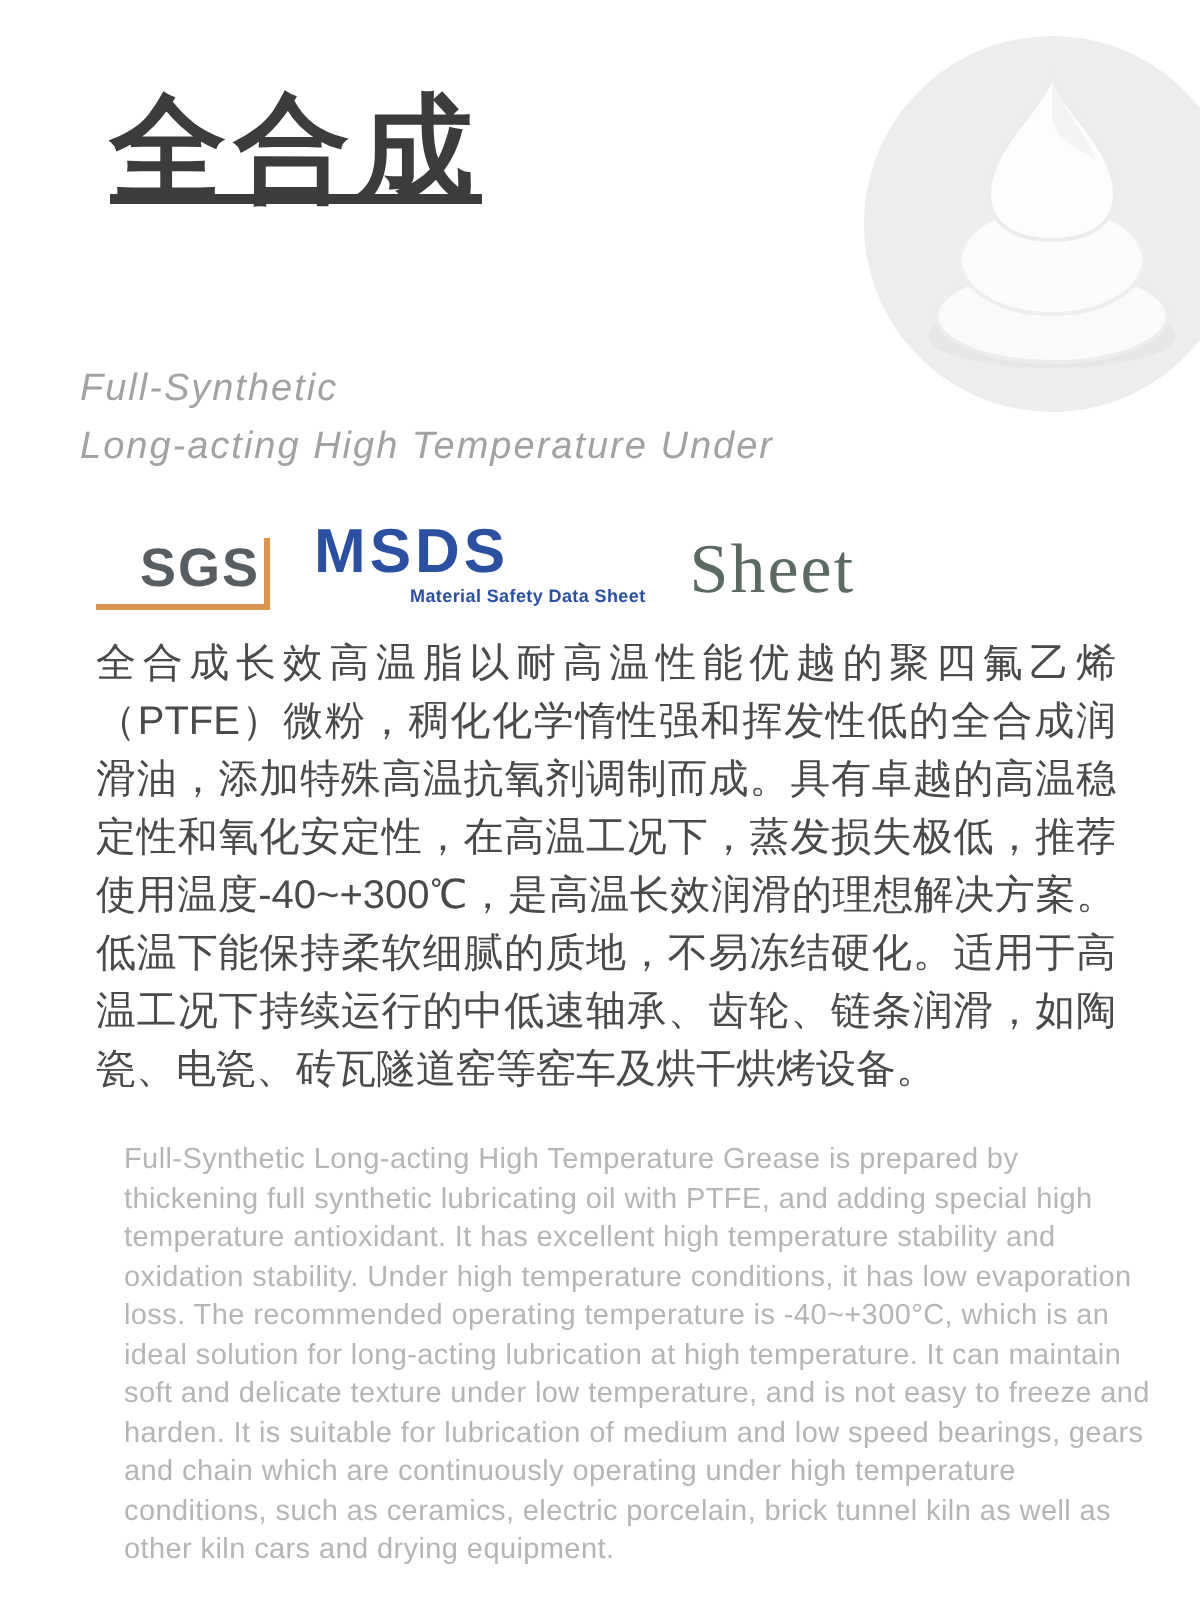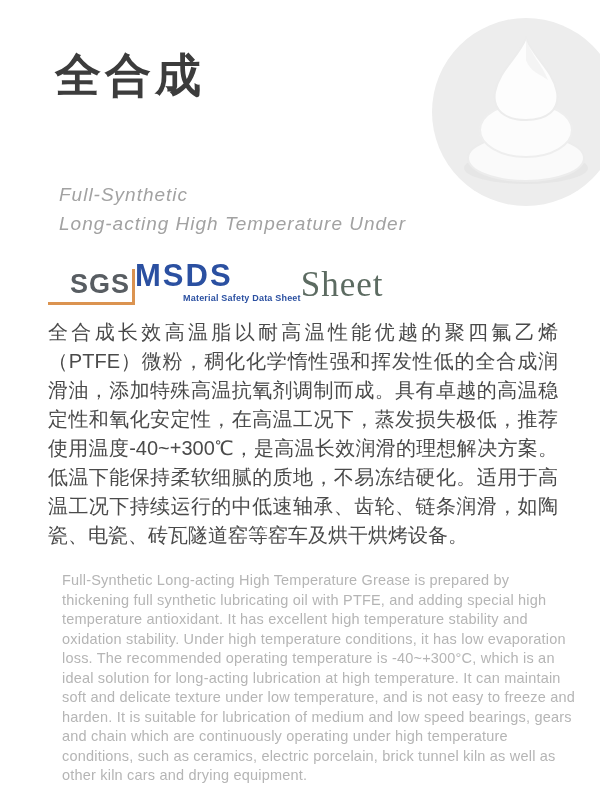--- a/index.html
+++ b/index.html
@@ -4,42 +4,42 @@
 <style>
   html,body { margin:0; padding:0; background:#ffffff; }
   .page {
     position:relative; width:600px; height:800px; background:#ffffff;
     overflow:hidden; font-family:"Liberation Sans", sans-serif;
   }
 
   
   .hero-title { position:absolute; left:55px; top:46px; }
   .title-line { display:block; font-weight:bold; letter-spacing:4px; }
-  .title-line.cn-black { font-size:46px; line-height:58px; color:var(--title-dark); }
+  .title-line.cn-black { font-size:58px; line-height:58px; color:var(--title-dark);text-decoration:underline; }
   .title-line.cn-red   { font-size:48px; line-height:58px; color:var(--accent-red); }
 
   .subtitle {
-    position:absolute; left:59px; top:180px;
+    position:absolute; left:40px; top:180px;
     font-style:italic; font-size:19px; line-height:29px;
     letter-spacing:1px; color:var(--subtitle-gray);
   }
 
   
   .photo-circle {
     position:absolute; top:18px; right:-20px;
     width:188px; height:188px; border-radius:50%;
     background:var(--photo-circle-gray);
     display:flex; align-items:center; justify-content:center;
   }
   .photo-circle svg { margin-top:-6px; }
 
   
   .certs {
     position:absolute; left:48px; top:260px;
-    display:flex; align-items:flex-end; 
+    display:flex; align-items:flex-end; gap:22px;
   }
   .sgs {
     position:relative;
     padding:0 5px 4px 22px;
     border-bottom:3px solid var(--cert-orange);
   }
   .sgs::after {
     content:""; position:absolute; right:0; bottom:0;
     width:3px; height:33px; background:var(--cert-orange);
   }

